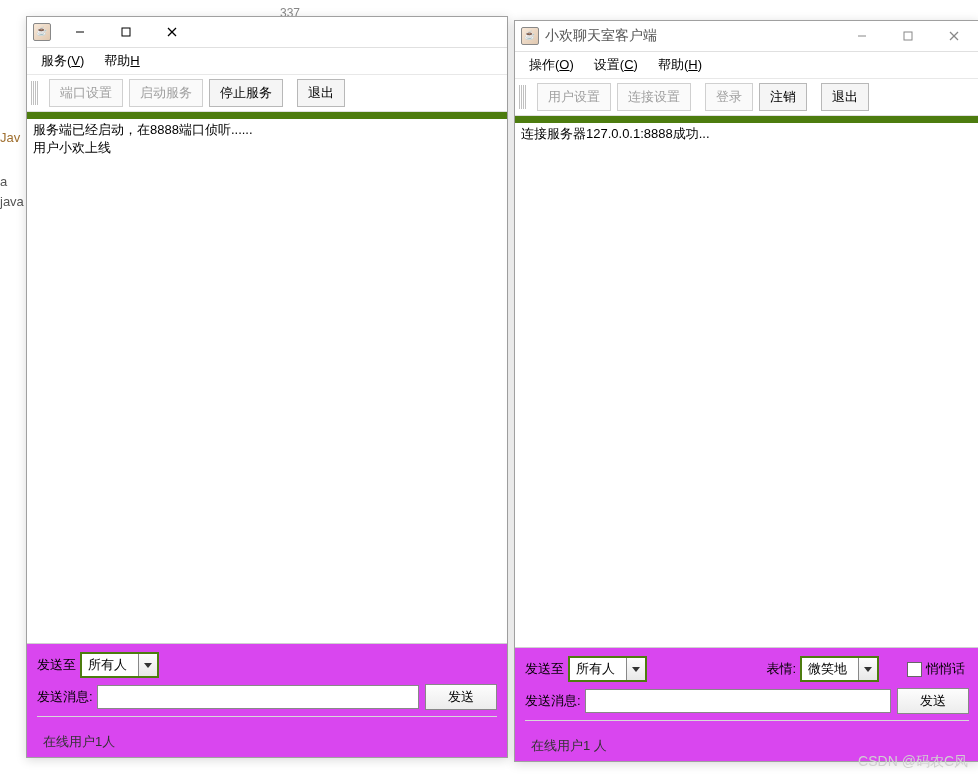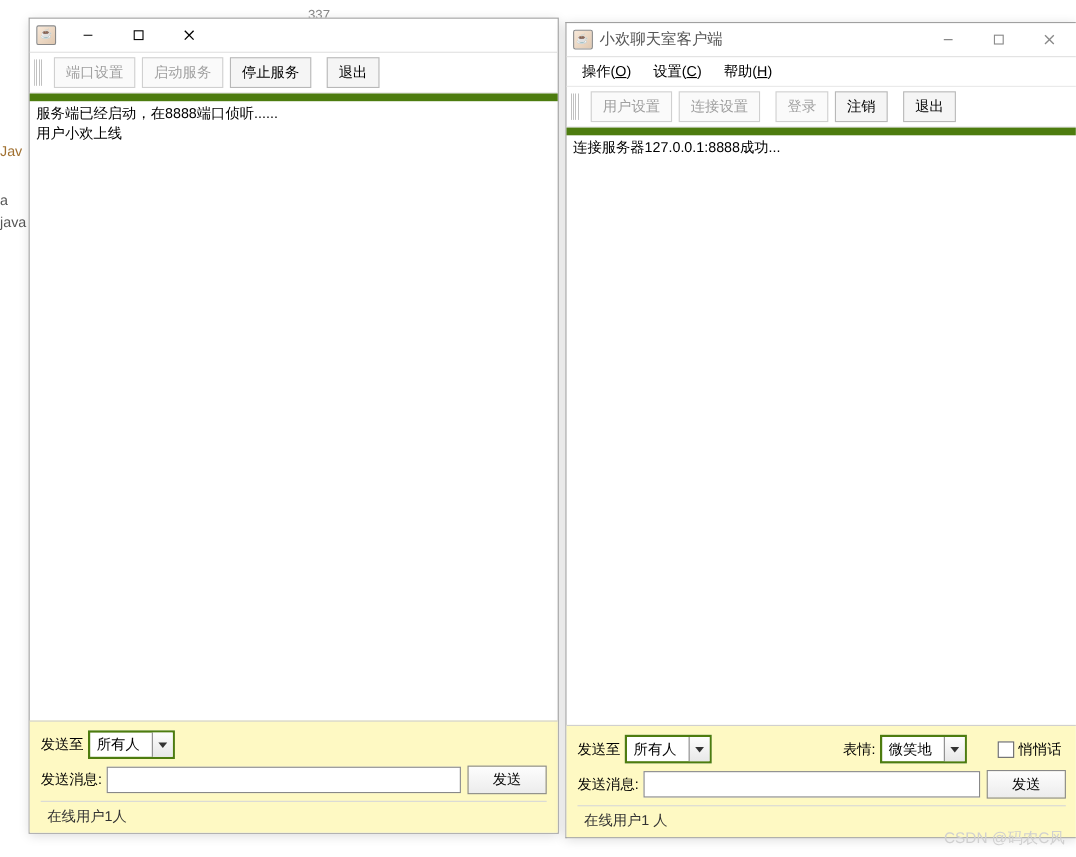--- a/index.html
+++ b/index.html
@@ -116,21 +116,21 @@
     padding: 2px 6px;
     font-size: 13px;
     line-height: 1.4;
     overflow: hidden;
     white-space: pre-wrap;
   }
 
   .bottom-panel {
     border-top: 1px solid #d0d0d0;
     padding: 8px 10px 4px 10px;
-    background: #fef9c3;
+    background: #d946ef;
   }
   .row {
     display: flex;
     align-items: center;
     margin-bottom: 6px;
     min-height: 24px;
   }
   .lbl { font-size: 13px; margin-right: 4px; white-space: nowrap; }
   .combo {
     display: inline-flex;
@@ -176,21 +176,21 @@
   .checkbox {
     width: 13px; height: 13px;
     border: 1px solid #666;
     margin-right: 4px;
     display: inline-block;
     vertical-align: middle;
     background: #fff;
   }
   .status-line {
     border-top: 1px solid #d8d8d8;
-    padding: 4px 2px 2px 6px;
+    padding: 16px 2px 2px 6px;
     font-size: 13px;
     color: #333;
   }
   .spacer-row { flex: 1; }
 
   .watermark {
     position: absolute;
     right: 10px;
     bottom: 8px;
     color: #d0d0d0;
@@ -219,20 +219,24 @@
             <rect x="1" y="1" width="8" height="8" fill="none" stroke="#000" stroke-width="1"></rect>
           </svg>
         </div>
       <div class="win-btn">
           <svg viewBox="0 0 10 10">
             <line x1="1" y1="1" x2="9" y2="9" stroke="#000" stroke-width="1.2"></line>
             <line x1="9" y1="1" x2="1" y2="9" stroke="#000" stroke-width="1.2"></line>
           </svg>
         </div>
     </div>
+  </div>
+  <div class="menubar">
+    <div class="menu-item">服务(<u>V</u>)</div>
+    <div class="menu-item">帮助<u>H</u></div>
   </div>
   <div class="toolbar">
     <div class="grip"></div>
     <button class="tbtn disabled">端口设置</button>
     <button class="tbtn disabled">启动服务</button>
     <button class="tbtn">停止服务</button>
     <button class="tbtn spaced">退出</button>
   </div>
   <div class="log-area">服务端已经启动，在8888端口侦听......
 用户小欢上线</div>

